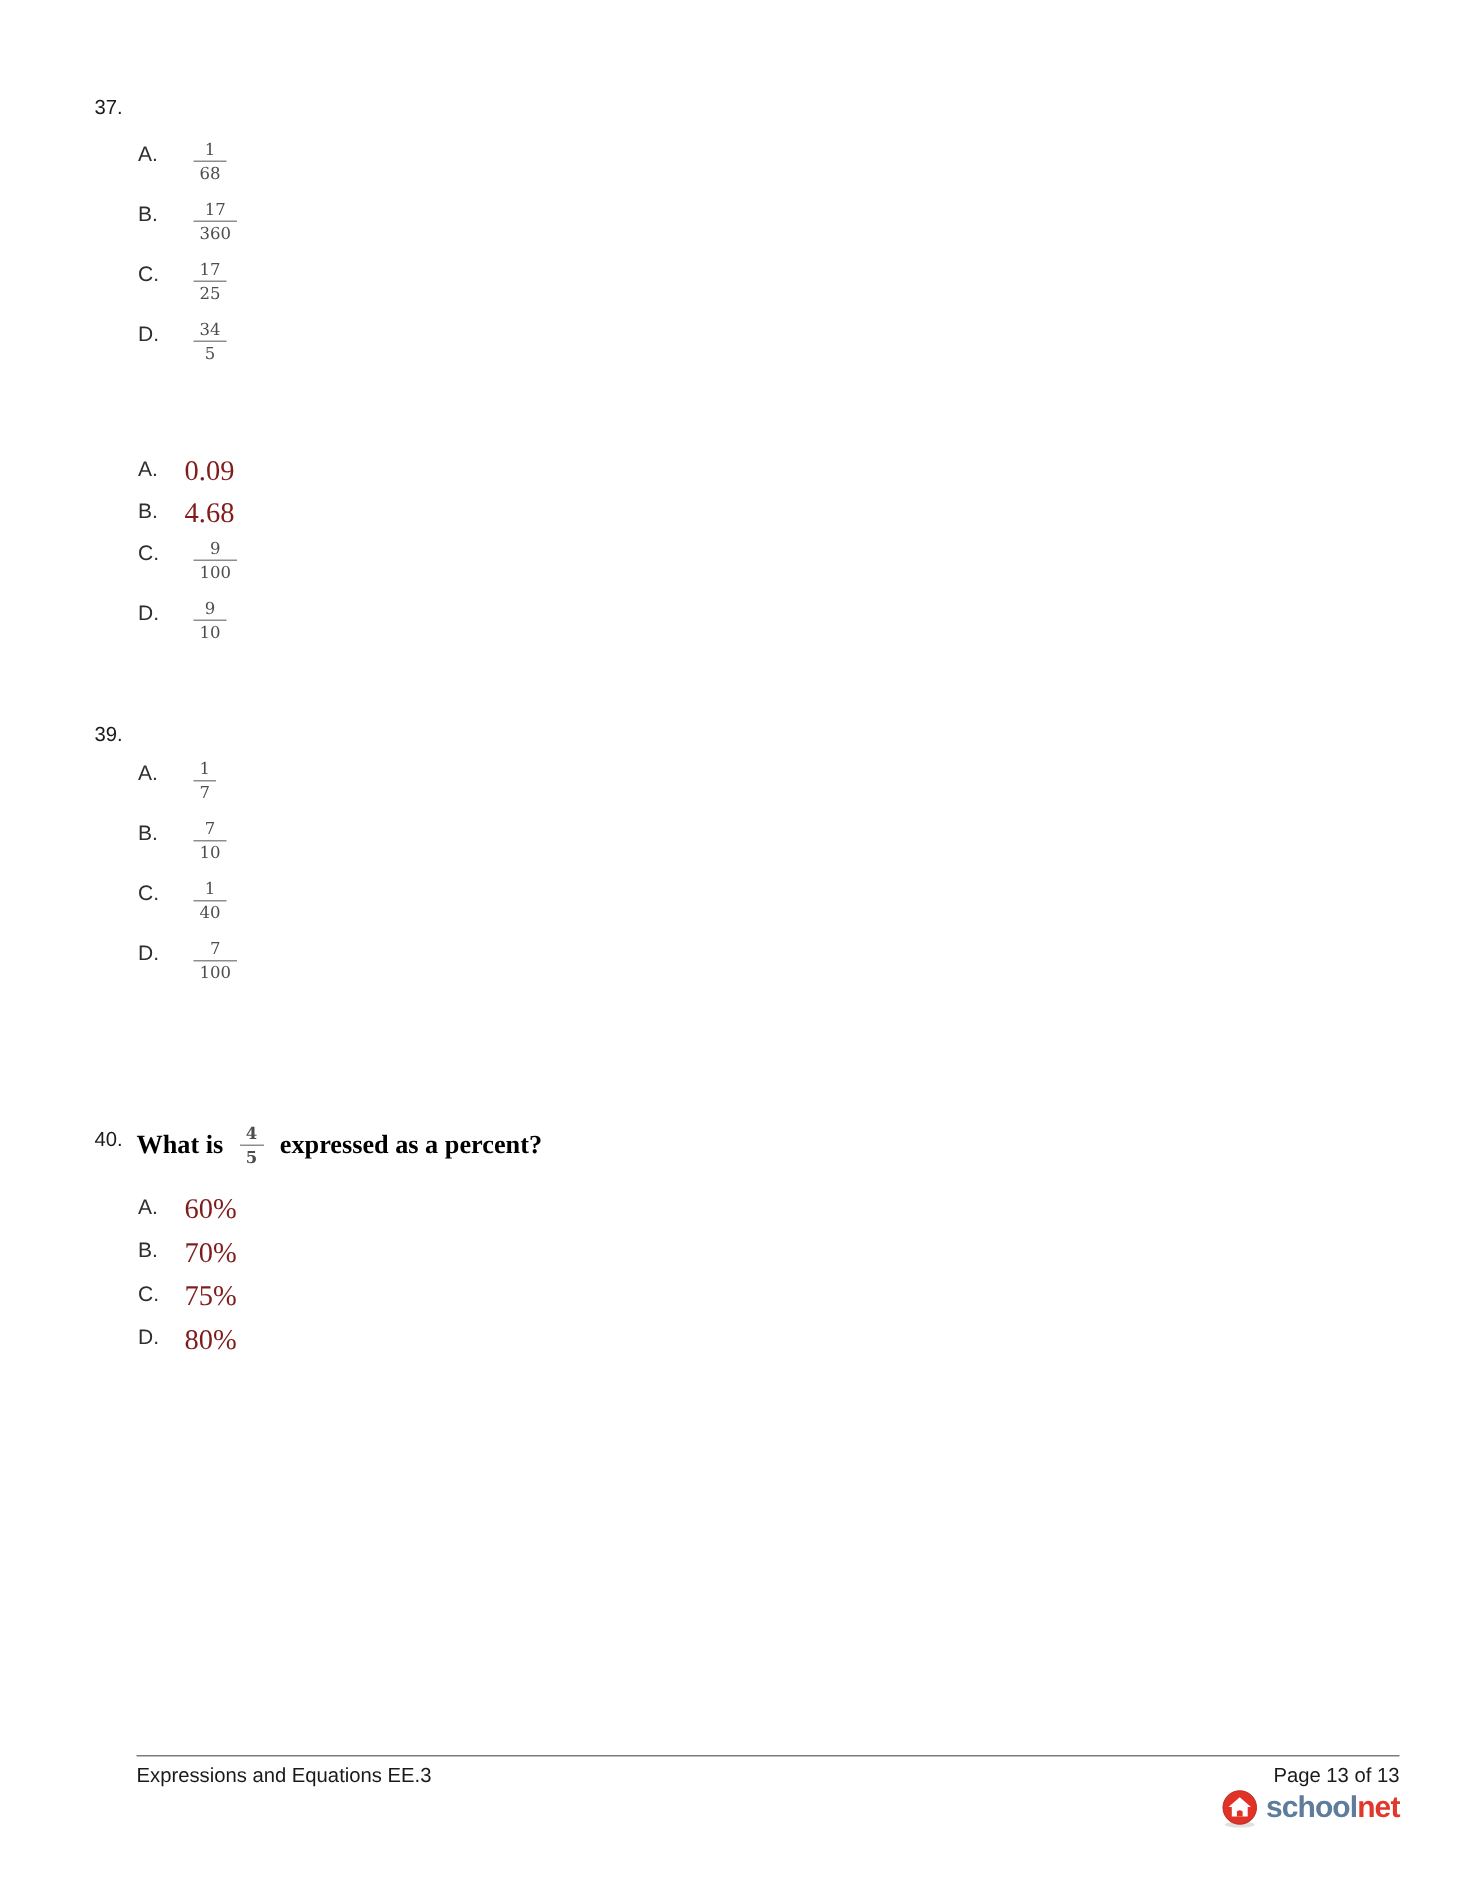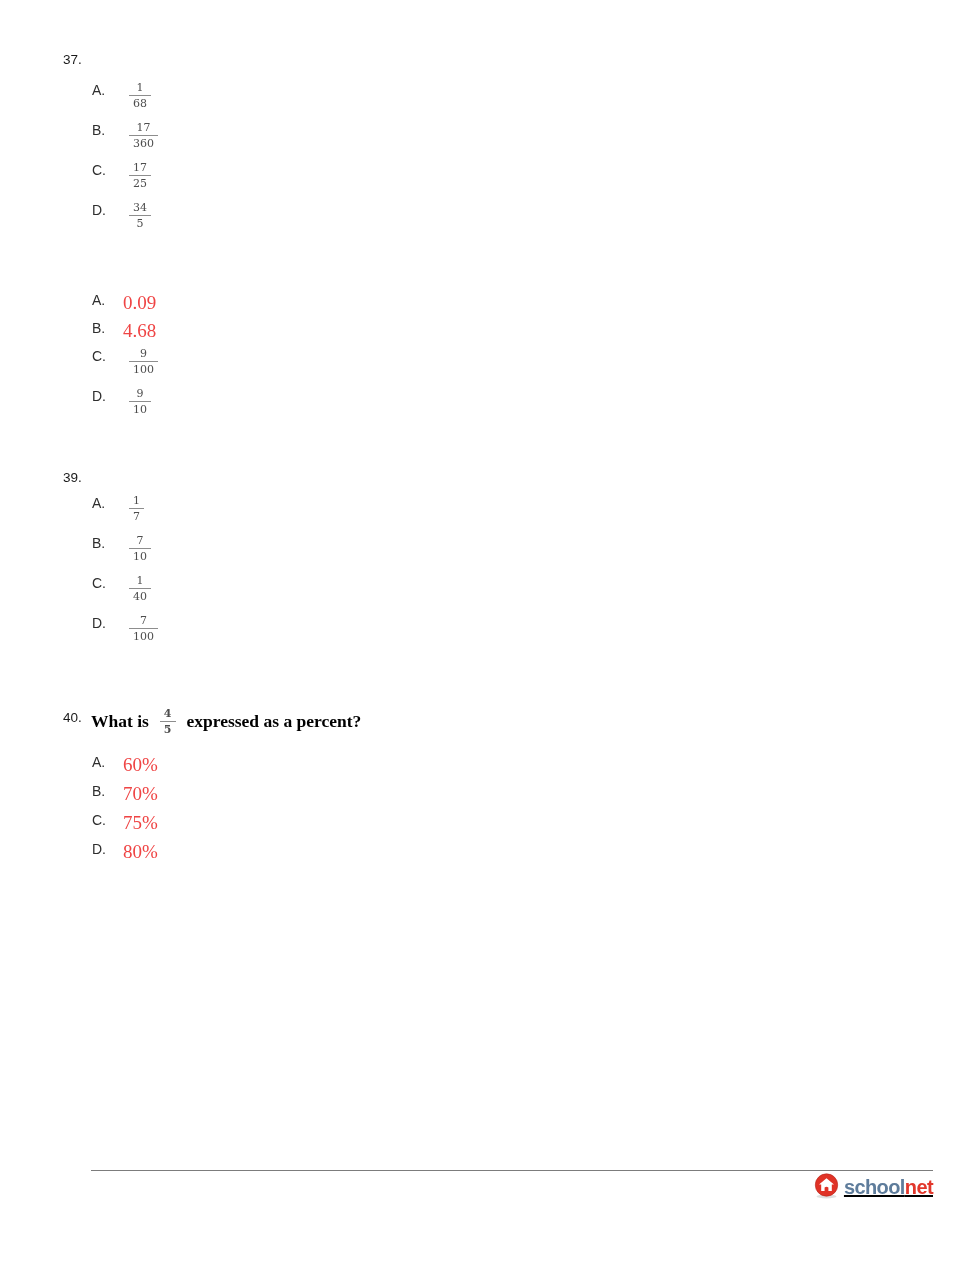--- a/index.html
+++ b/index.html
@@ -4,21 +4,21 @@
 <style>
   html, body { margin:0; padding:0; }
   body {
     width:979px; height:1266px;
     background:#ffffff;
     position:relative;
     font-family:"Liberation Sans", sans-serif;
     overflow:hidden;
   }
 
-  .question { position:absolute; left:63px; width:890px; }
+  .question { position:absolute; left:63px; width:890px;margin-top:12px; }
   .q-header { display:flex; align-items:flex-start; }
   .q-num {
     flex:none; width:22px; margin-right:6px; padding-top:2px;
     font-size:13.5px; color:#1a1a1a;
   }
   .q-text {
     margin:0; font-family:"Liberation Serif", serif; font-weight:bold;
     font-size:17.5px; line-height:24px; color:#000;
   }
   .q-text-39 { max-width:712px; }
@@ -28,21 +28,21 @@
   .opt-letter {
     flex:none; width:31px; padding-top:1px;
     font-size:14px; color:#2e2e2e;
   }
   .frac-row { margin-bottom:11px; }
   .text-row { margin-bottom:5px; }
   .q40 .text-row { margin-bottom:6px; }
 
   .val {
     font-family:"Liberation Serif", serif; font-size:19px;
-    line-height:23px; color:#ef4444;
+    line-height:23px; color:#7f1d1d;
   }
 
   .frac {
     display:inline-flex; flex-direction:column; align-items:center;
     font-family:"DejaVu Serif", serif; font-size:11px; color:#4d4d4d;
     margin-left:6px;
   }
   .frac .num, .frac .den { line-height:13px; padding:0 4px; display:block; }
   .frac .bar { align-self:stretch; height:1px; background:#8d8d8d; margin:1px 0; }
   .inline-frac {
@@ -54,22 +54,22 @@
   .mt10 { margin-top:9px; }
   .mt16 { margin-top:16px; }
 
   footer { position:absolute; left:91px; top:1170px; width:842px; }
   .rule { height:1px; background:#7c7c7c; }
   .footer-row {
     display:flex; justify-content:space-between; align-items:baseline;
     margin-top:5px; font-size:13.5px; color:#1a1a1a;
   }
   .logo-row {
-    display:flex; justify-content:flex-end; align-items:flex-end;
-    margin-top:1px; gap:4px;text-decoration:underline;
+    display:flex; justify-content:flex-end; align-items:center;
+    margin-top:1px; gap:4px;
   }
   .logo-text {
     font-weight:bold; font-size:20px; letter-spacing:-0.6px;
     font-family:"Liberation Sans", sans-serif;
   }
 </style>
 </head>
 <body>
 
 <section class="question" style="top:50px">
@@ -174,21 +174,21 @@
       <span class="opt-letter">D.</span>
       <span class="frac">
         <span class="num">7</span>
         <span class="bar"></span>
         <span class="den">100</span>
       </span>
     </li>
   </ul>
 </section>
 
-<section class="question q40" style="top:708px">
+<section class="question q40" style="top:738px">
   <div class="q-header">
     <span class="q-num">40.</span>
     <h3 class="q-text"><span>What is</span><span class="frac inline-frac">
           <span class="num">4</span>
           <span class="bar"></span>
           <span class="den">5</span>
         </span><span>expressed as a percent?</span></h3>
   </div>
   <ul class="options mt16">
     <li class="opt text-row">
@@ -205,20 +205,24 @@
     </li>
     <li class="opt text-row">
       <span class="opt-letter">D.</span>
       <span class="val">80%</span>
     </li>
   </ul>
 </section>
 
 <footer>
   <div class="rule"></div>
+  <div class="footer-row">
+    <span>Expressions and Equations EE.3</span>
+    <span>Page 13 of 13</span>
+  </div>
   <div class="logo-row">
     <svg width="27" height="27" viewBox="0 0 27 27">
       <ellipse cx="13.5" cy="24.4" rx="10" ry="2" fill="#000000" opacity="0.12"></ellipse>
       <circle cx="13.5" cy="13" r="11.2" fill="#e03226"></circle>
       <circle cx="13.5" cy="13" r="11.2" fill="none" stroke="#b5271d" stroke-width="0.6"></circle>
       <path d="M13.5 6.2 L21 12.6 L18.8 12.6 L18.8 19 L8.2 19 L8.2 12.6 L6 12.6 Z" fill="#ffffff"></path>
       <path d="M11.6 19 L11.6 15.6 Q13.5 13.9 15.4 15.6 L15.4 19 Z" fill="#e03226"></path>
     </svg>
     <span class="logo-text"><span class="logo-school" style="color: rgb(94, 124, 155);">school</span><span class="logo-net" style="color: rgb(226, 55, 43);">net</span></span>
   </div>

